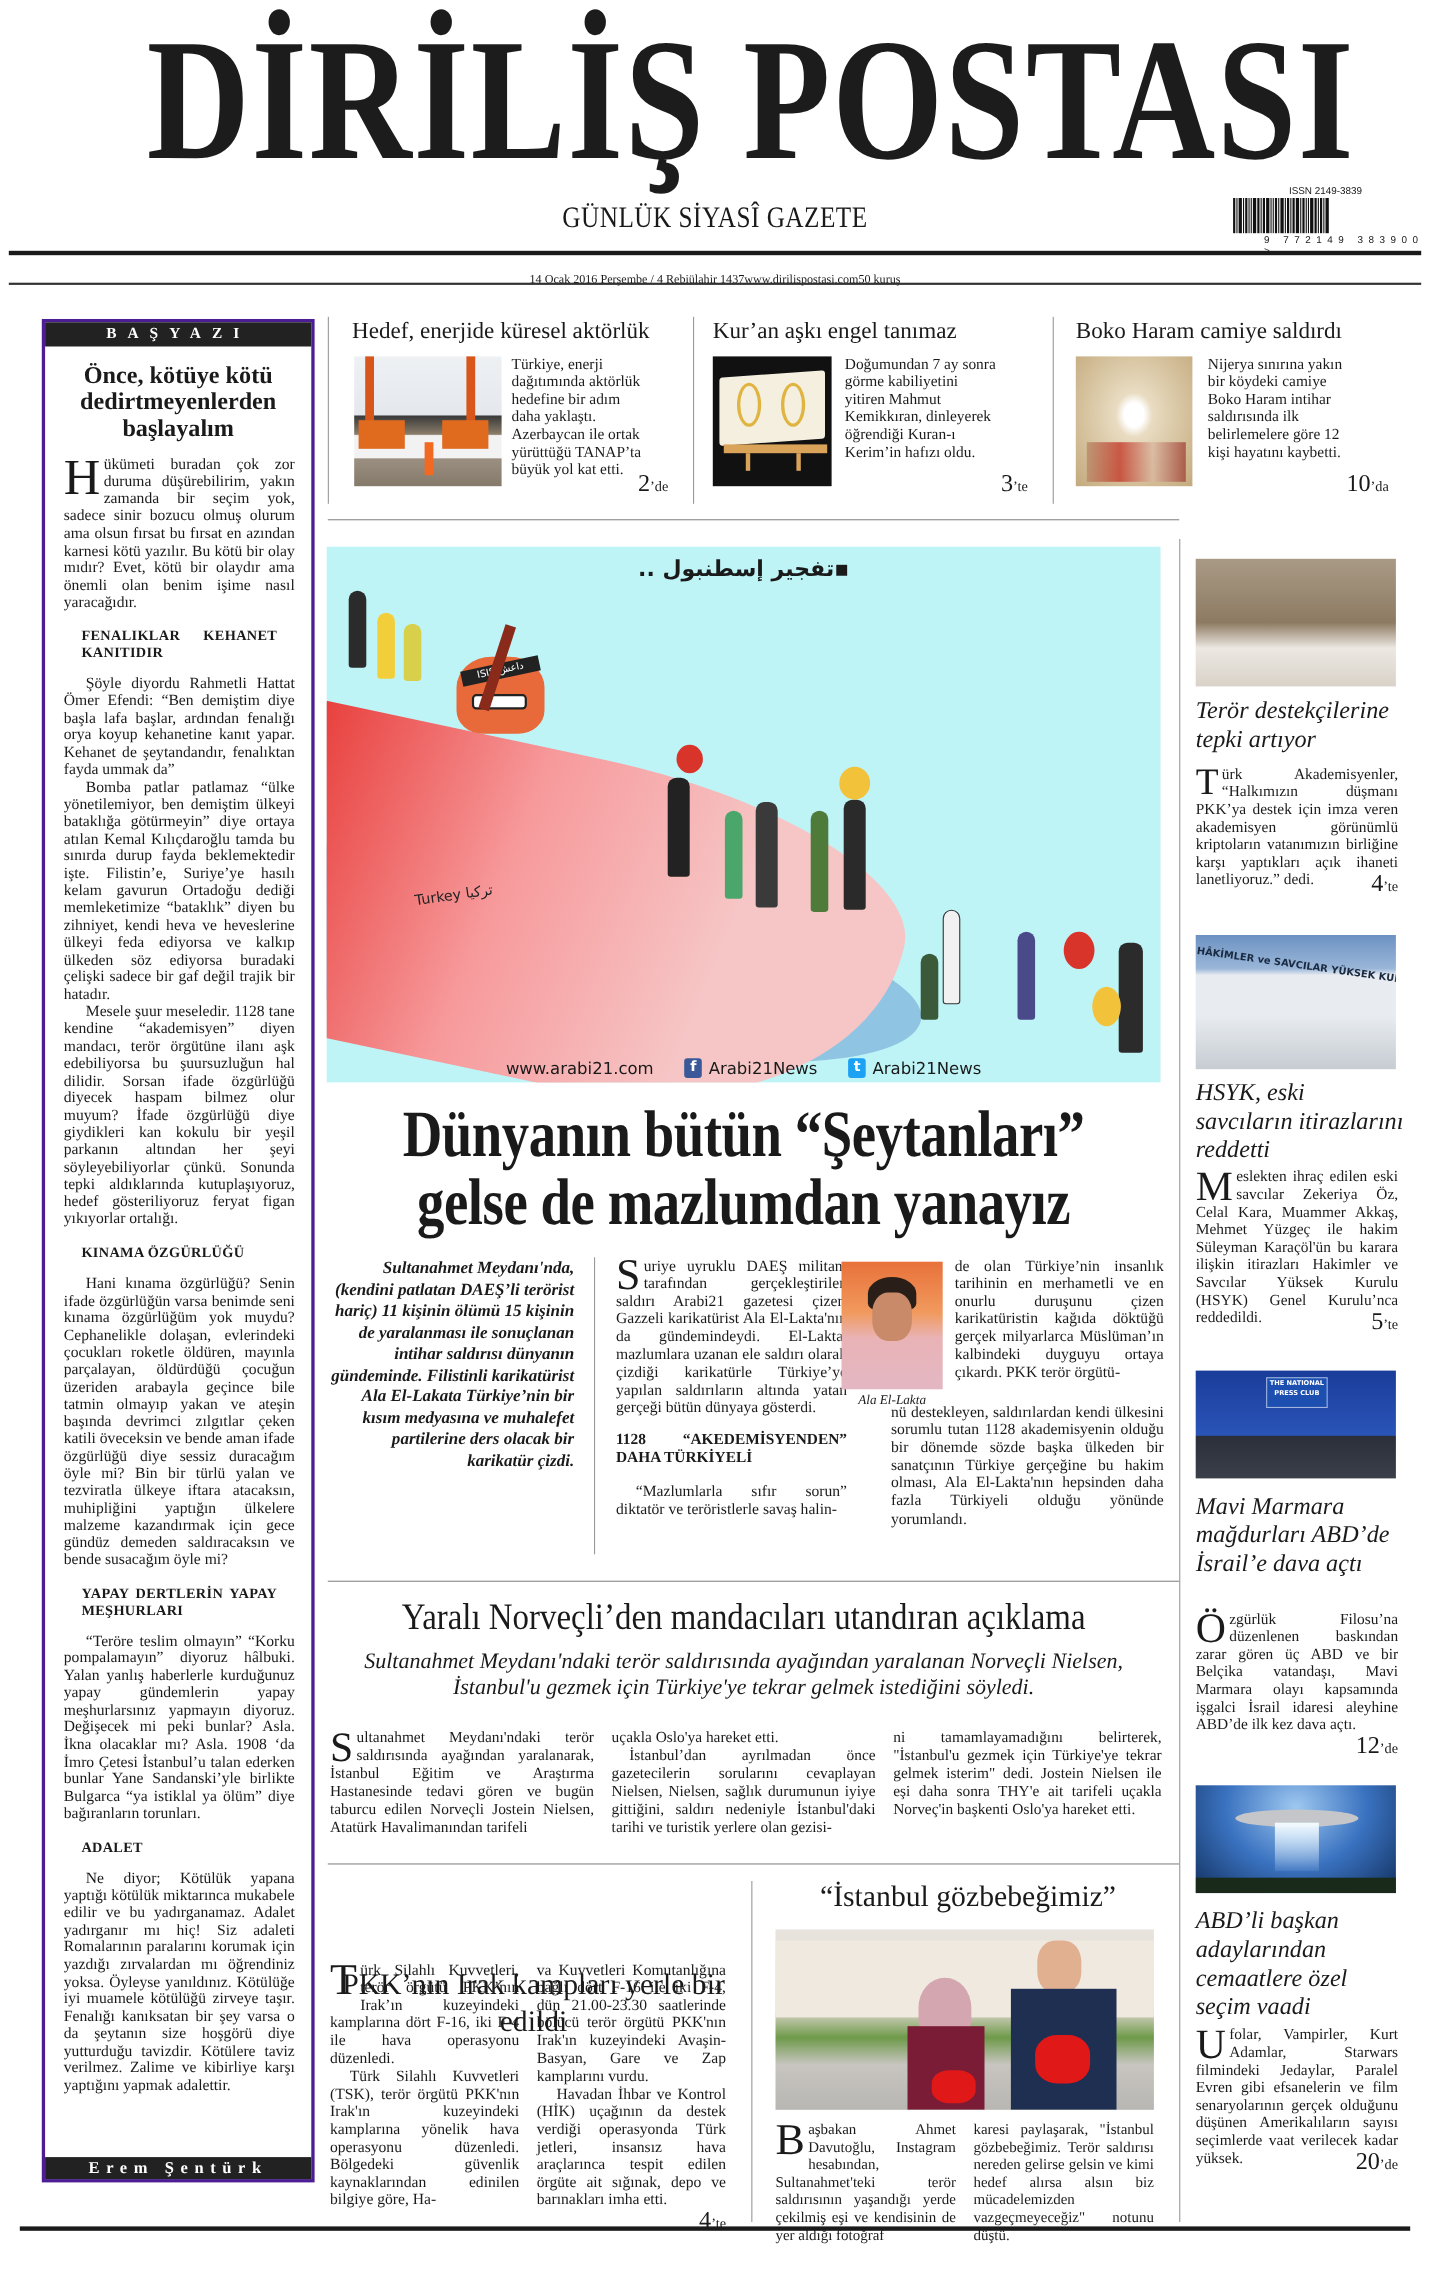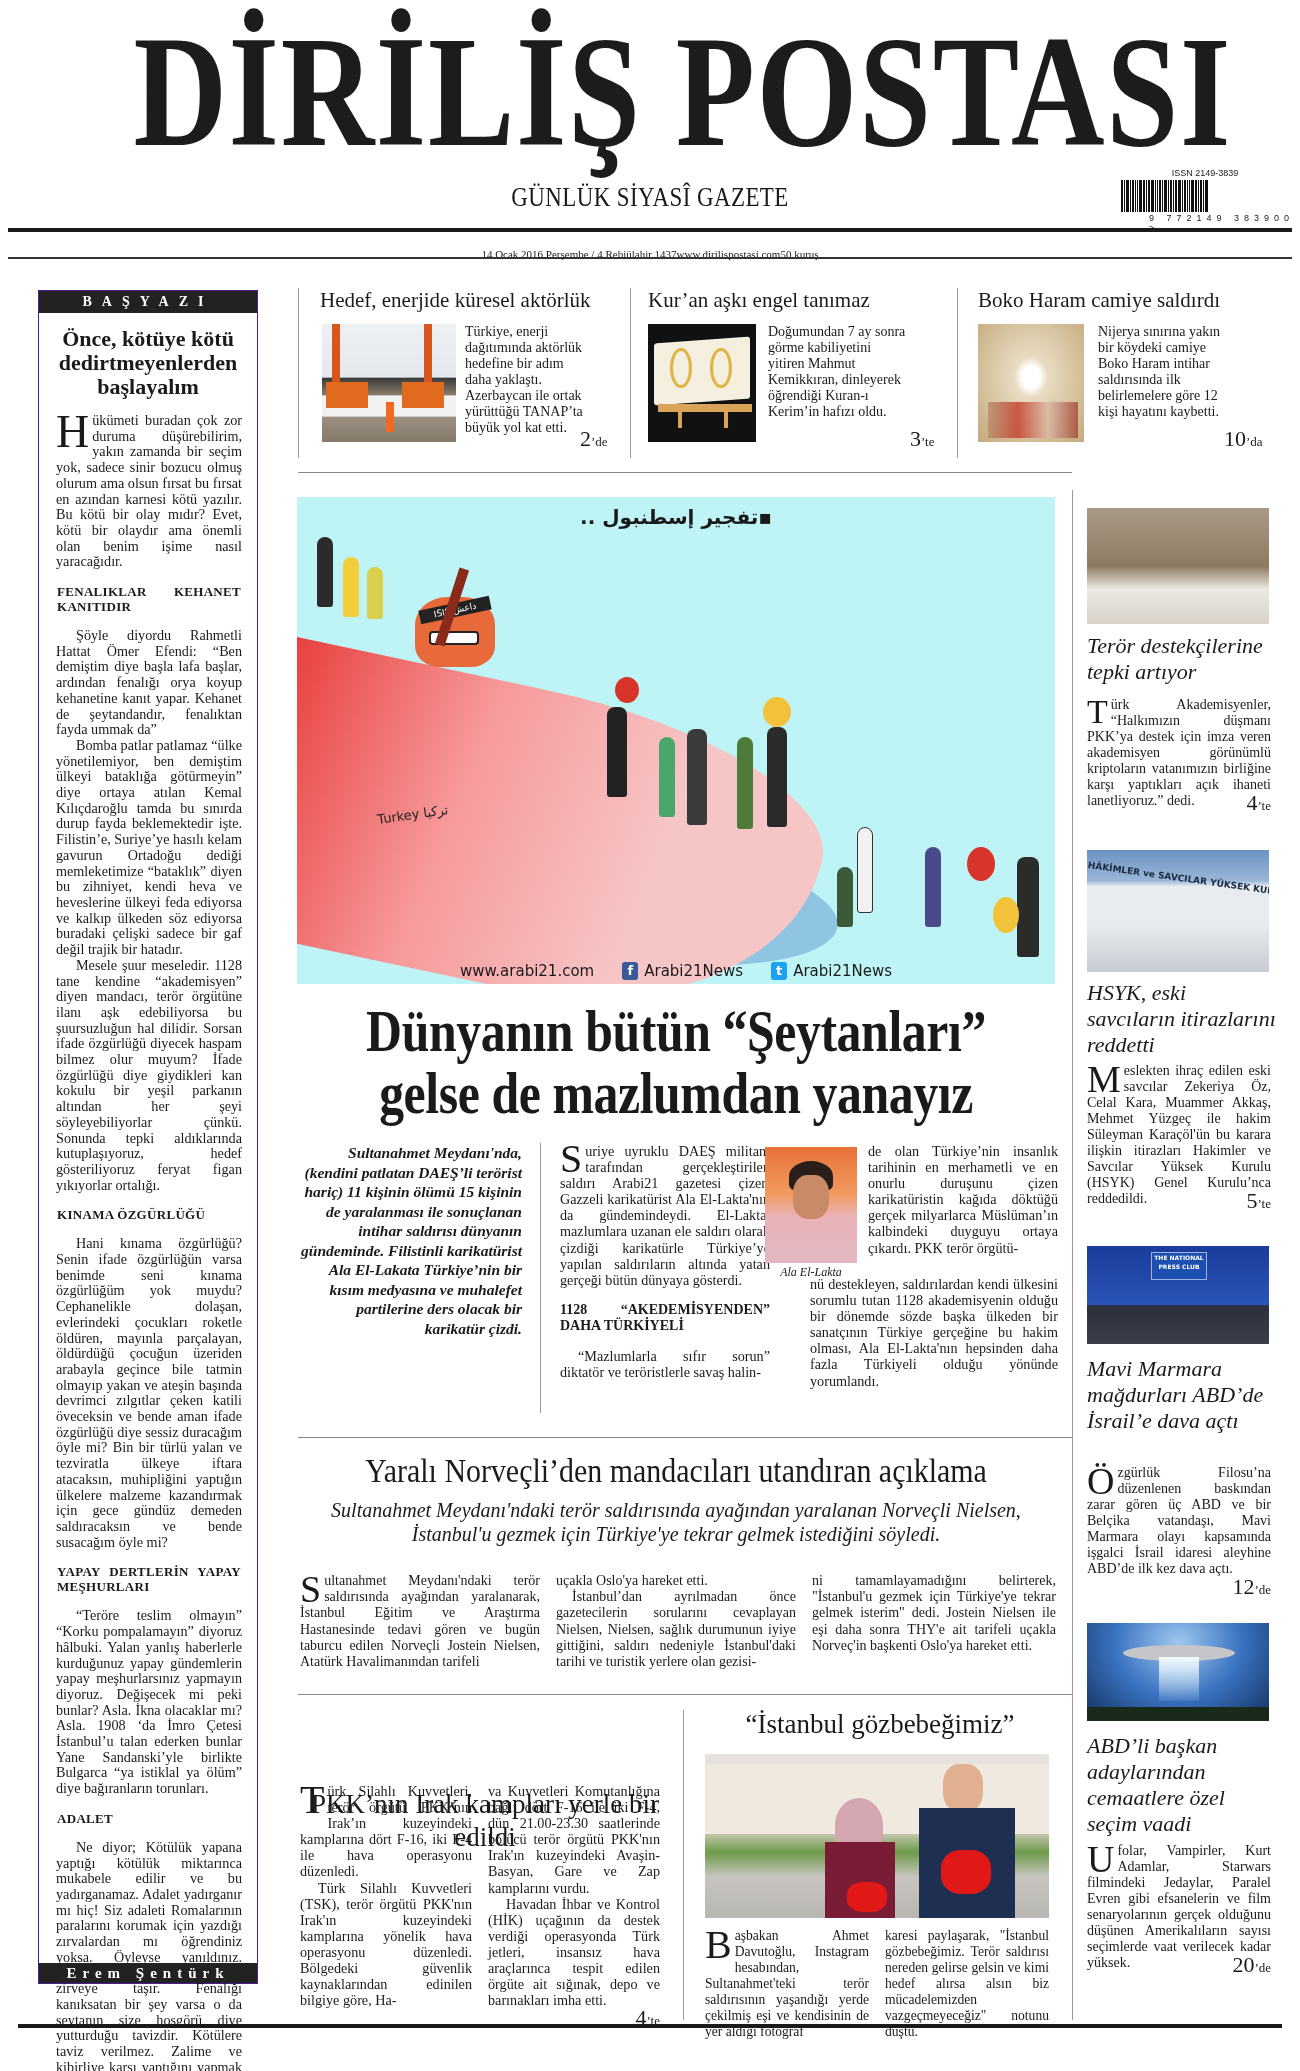--- a/index.html
+++ b/index.html
@@ -14,27 +14,27 @@
   .barcode-wrap { left: 1115px; top: 168px; width: 180px; height: 62px; }
   .issn { font-family: "Liberation Sans", sans-serif; font-size: 9px; text-align: center; width: 100%; display: block; }
   .bars { display: flex; height: 32px; margin-top: 2px; padding: 0 6px; align-items: stretch; }
   .bars span { display: block; background: #111; margin-right: 1px; }
   .barnums { font-family: "Liberation Sans", sans-serif; font-size: 9px; letter-spacing: 5px; margin-top: 1px; padding-left: 2px; margin-left: 32px; }
   .rule-thick { left: 8px; width: 1284px; height: 4px; background: #1a1a1a; }
   .rule-thin { left: 8px; width: 1284px; height: 1px; background: #333; }
   .dateline { left: 14px; top: 248px; width: 1272px; font-size: 11px; display: flex; justify-content: center; }
 
   
-  .editorial { left: 38px; top: 290px; width: 220px; height: 1694px; border: 1px solid #4c1d95; }
+  .editorial { left: 38px; top: 290px; width: 248px; height: 1694px; border: 3px solid #4c1d95; }
   .ed-band { background: #222; color: #fff; font-weight: bold; text-align: center; font-size: 14px; letter-spacing: 10px; height: 22px; line-height: 22px; }
   .ed-title { text-align: center; font-weight: bold; font-size: 22px; line-height: 24px; margin: 14px 8px 14px; }
   .ed-body { padding: 0 15px 0 17px; font-size: 14.2px; line-height: 15.7px; text-align: justify; }
   .ed-body p { text-indent: 20px; }
   .ed-body p.noindent { text-indent: 0; }
-  .ed-sub { font-weight: bold; font-size: 13px; line-height: 15px; margin: 14px 1px 14px; letter-spacing: 0.3px; }
+  .ed-sub { font-weight: bold; font-size: 13px; line-height: 15px; margin: 14px 16px 14px; letter-spacing: 0.3px; }
   .dropcap { float: left; font-size: 46px; line-height: 36px; margin: 1px 3px 0 0; }
   .ed-foot { position: absolute; left: 0; bottom: 0; width: 100%; background: #222; color: #fff; font-weight: bold; text-align: center; font-size: 15px; letter-spacing: 6px; height: 20px; line-height: 20px; }
 
   
   .teaser { top: 288px; height: 170px; }
   .teaser h3 { font-weight: normal; font-size: 21px; line-height: 24px; white-space: nowrap; }
   .teaser .img { position: absolute; top: 36px; width: 134px; height: 118px; }
   .teaser .txt { position: absolute; top: 36px; font-size: 14px; line-height: 16px; }
   .teaser .ref { position: absolute; font-size: 22px; }
   .teaser .ref small { font-size: 13px; }

